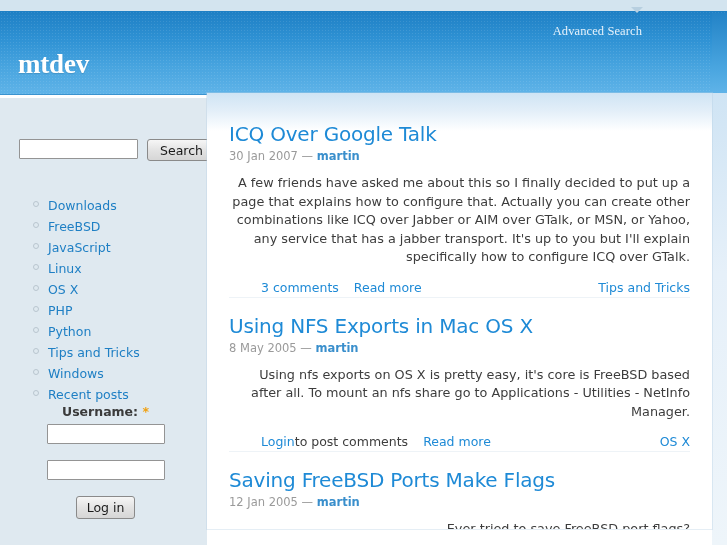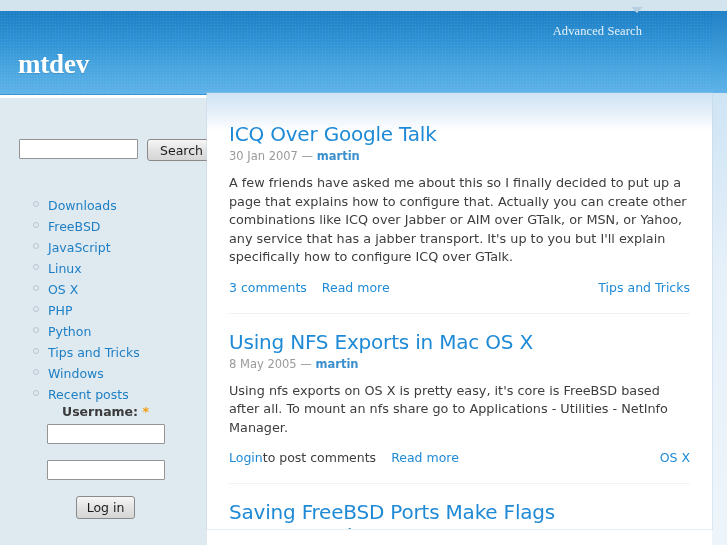--- a/index.html
+++ b/index.html
@@ -220,27 +220,29 @@
     font-size: 11.5px;
     color: #9a9a9a;
     margin: 0 0 11px 0;
   }
   .node-submitted a { color: #3a8fcc; text-decoration: none; font-weight: bold; }
   .node-body {
     font-size: 12.8px;
     color: #3d3d3d;
     line-height: 18.5px;
     margin: 0 0 13px 0;
+    text-align: right;
   }
   .node-links {
     display: flex;
     align-items: center;
     font-size: 12.5px;
     color: #3d3d3d;
-    padding-bottom: 18px;
+    padding-bottom: 2px;
+    margin-left: 32px;
   }
   .node-links a {
     color: #1e8ad6;
     text-decoration: none;
   }
   .link-gap { width: 15px; display: inline-block; }
   .node-terms {
     margin-left: auto;
     font-size: 12.5px;
   }

